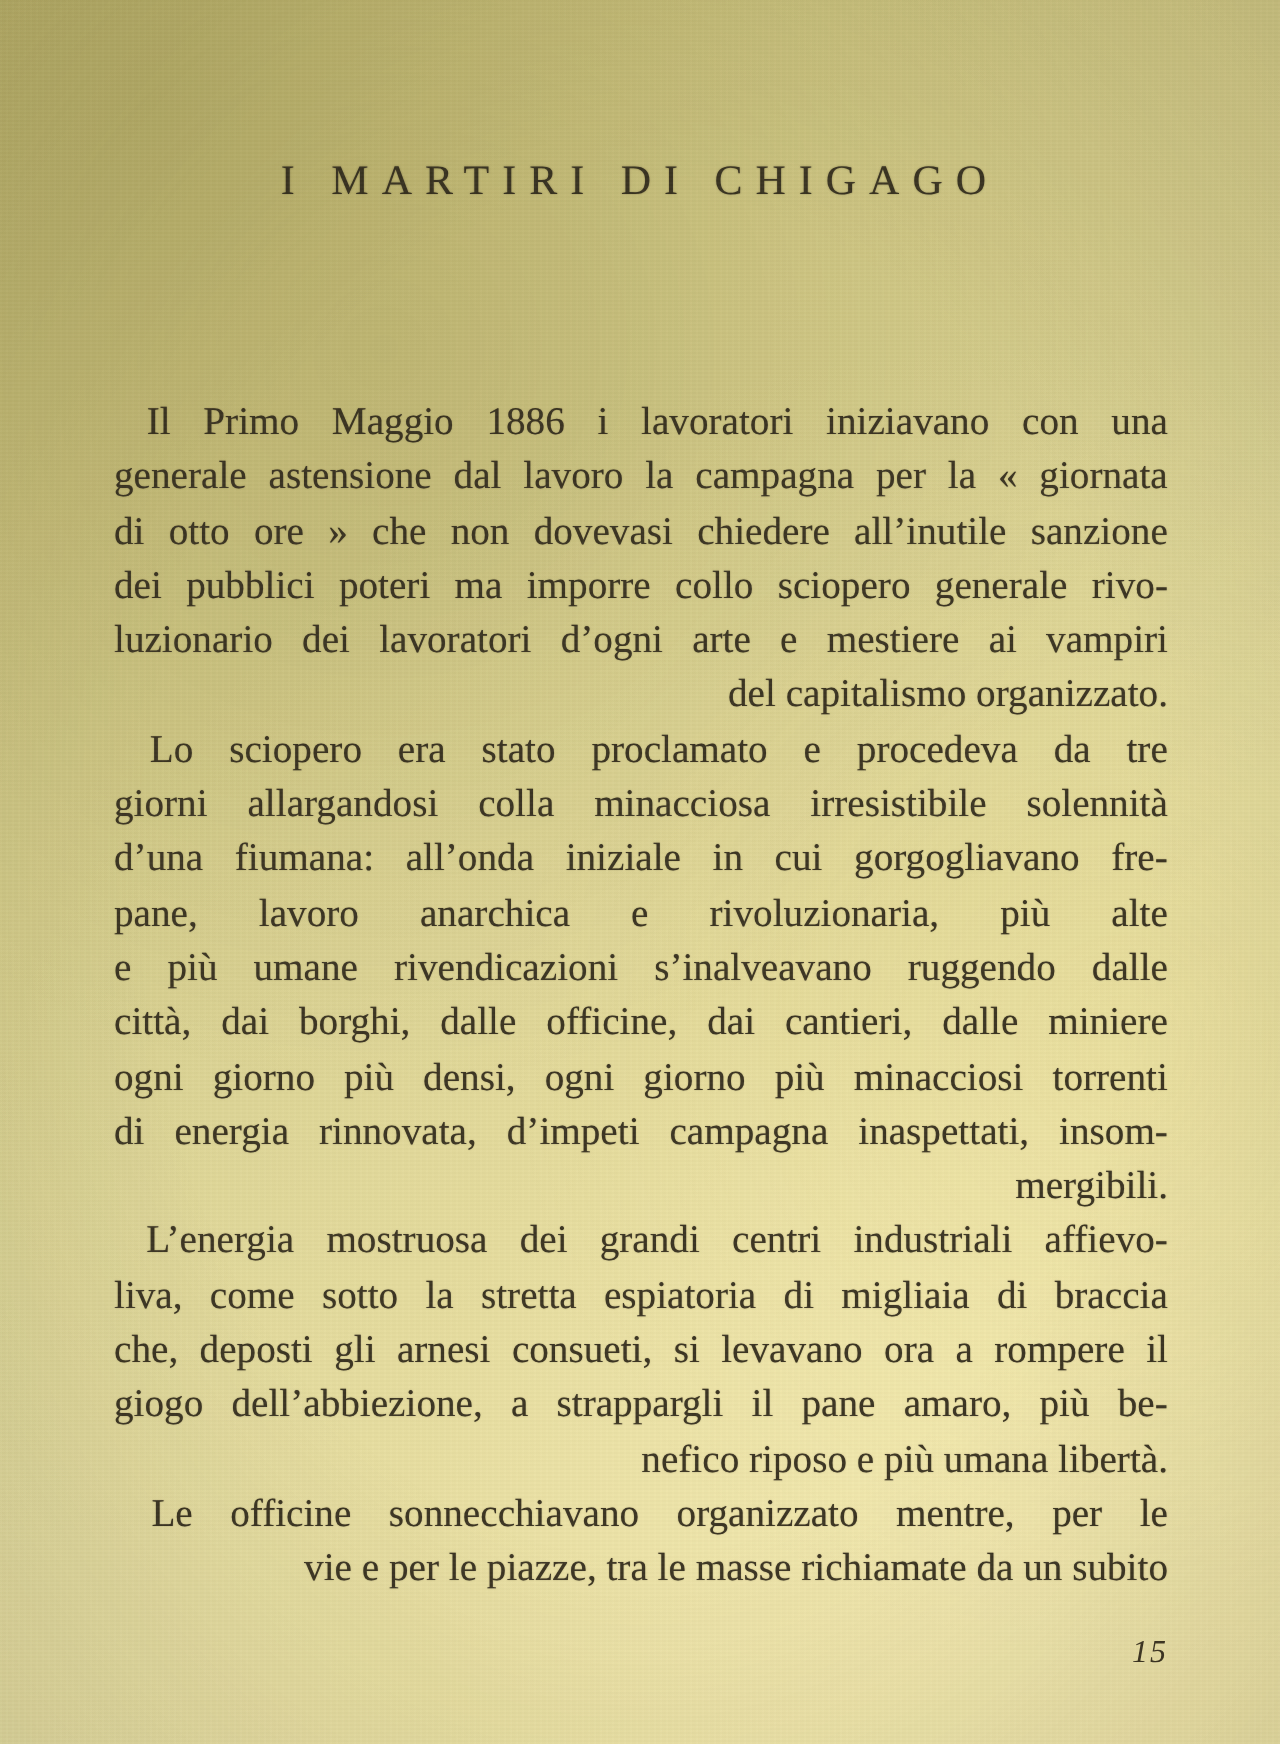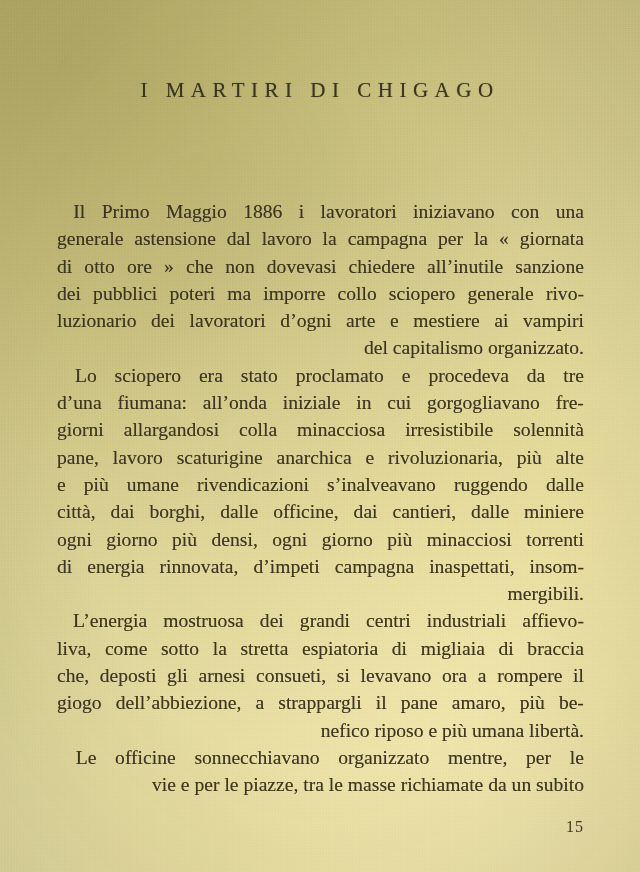--- a/index.html
+++ b/index.html
@@ -92,20 +92,21 @@
   
   .line.flush {
     display: block;
   }
 
   .page-number {
     position: absolute;
     right: 56px;
     top: 818px;
     font-size: 16px;
+    font-style: italic;
     color: #3e3623;
     letter-spacing: 1px;
   }
 </style>
 </head>
 <body>
 
 <div id="page">
 
   <div id="content">
@@ -181,41 +182,40 @@
             <span>sciopero</span>
             <span>era</span>
             <span>stato</span>
             <span>proclamato</span>
             <span>e</span>
             <span>procedeva</span>
             <span>da</span>
             <span>tre</span>
           </div>
           <div class="line just">
+            <span>giorni</span>
+            <span>allargandosi</span>
+            <span>colla</span>
+            <span>minacciosa</span>
+            <span>irresistibile</span>
+            <span>solennità</span>
+          </div>
+          <div class="line just">
             <span>d’una</span>
             <span>fiumana:</span>
             <span>all’onda</span>
             <span>iniziale</span>
             <span>in</span>
             <span>cui</span>
             <span>gorgogliavano</span>
             <span>fre-</span>
           </div>
           <div class="line just">
-            <span>giorni</span>
-            <span>allargandosi</span>
-            <span>colla</span>
-            <span>minacciosa</span>
-            <span>irresistibile</span>
-            <span>solennità</span>
-          </div>
-          <div class="line just">
             <span>pane,</span>
             <span>lavoro</span>
-            <span>scaturigine</span>
             <span>anarchica</span>
             <span>e</span>
             <span>rivoluzionaria,</span>
             <span>più</span>
             <span>alte</span>
           </div>
           <div class="line just">
             <span>e</span>
             <span>più</span>
             <span>umane</span>

